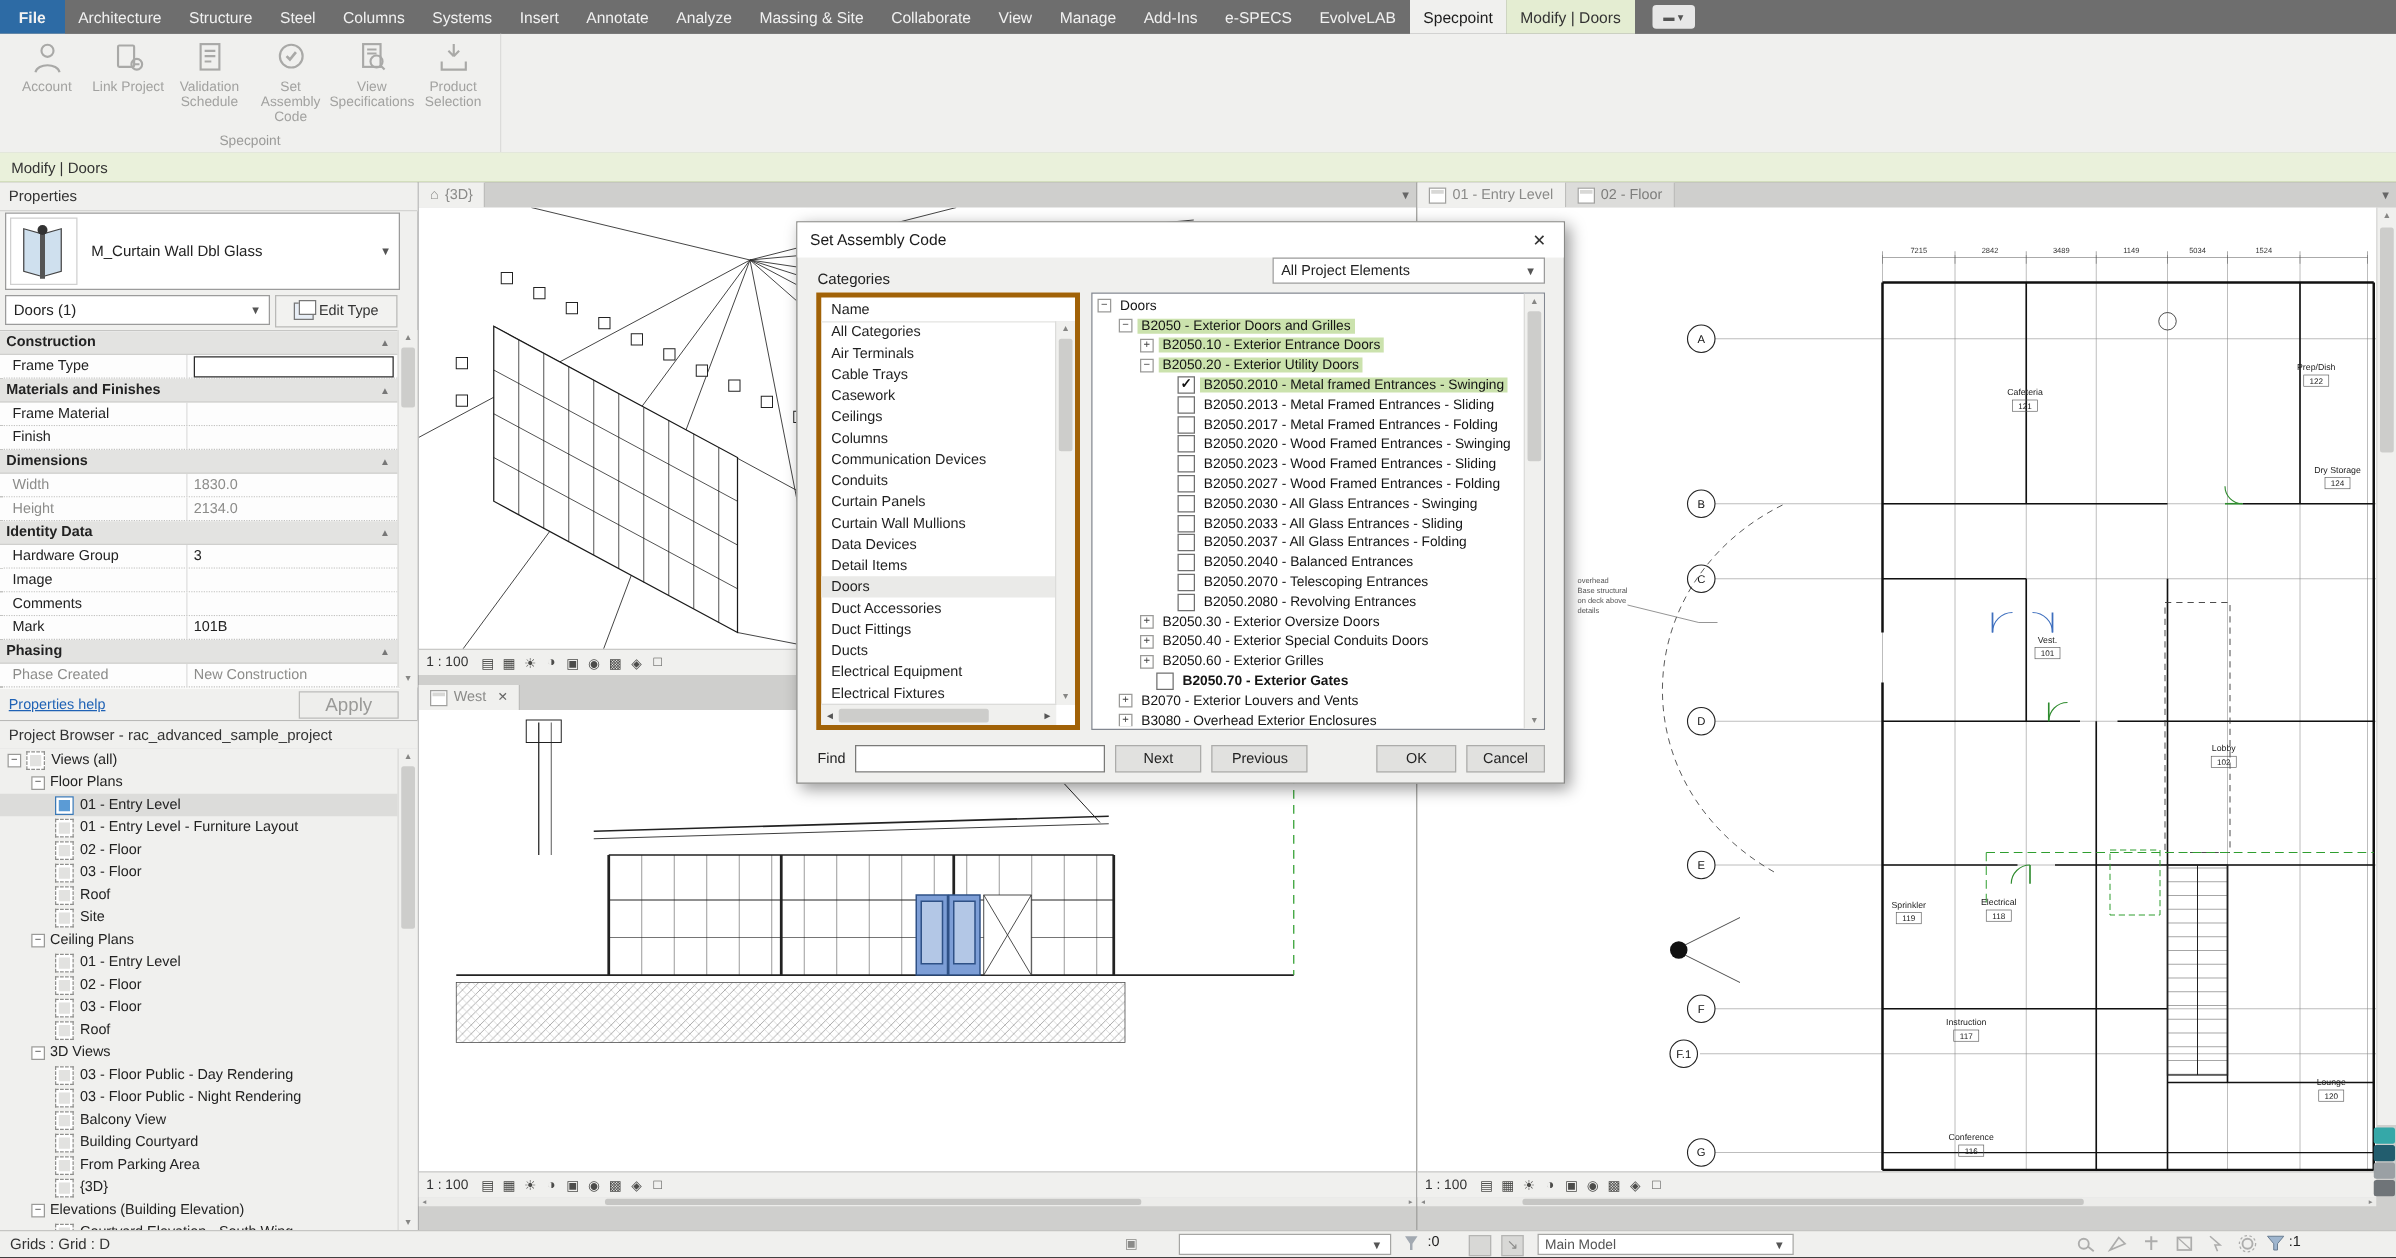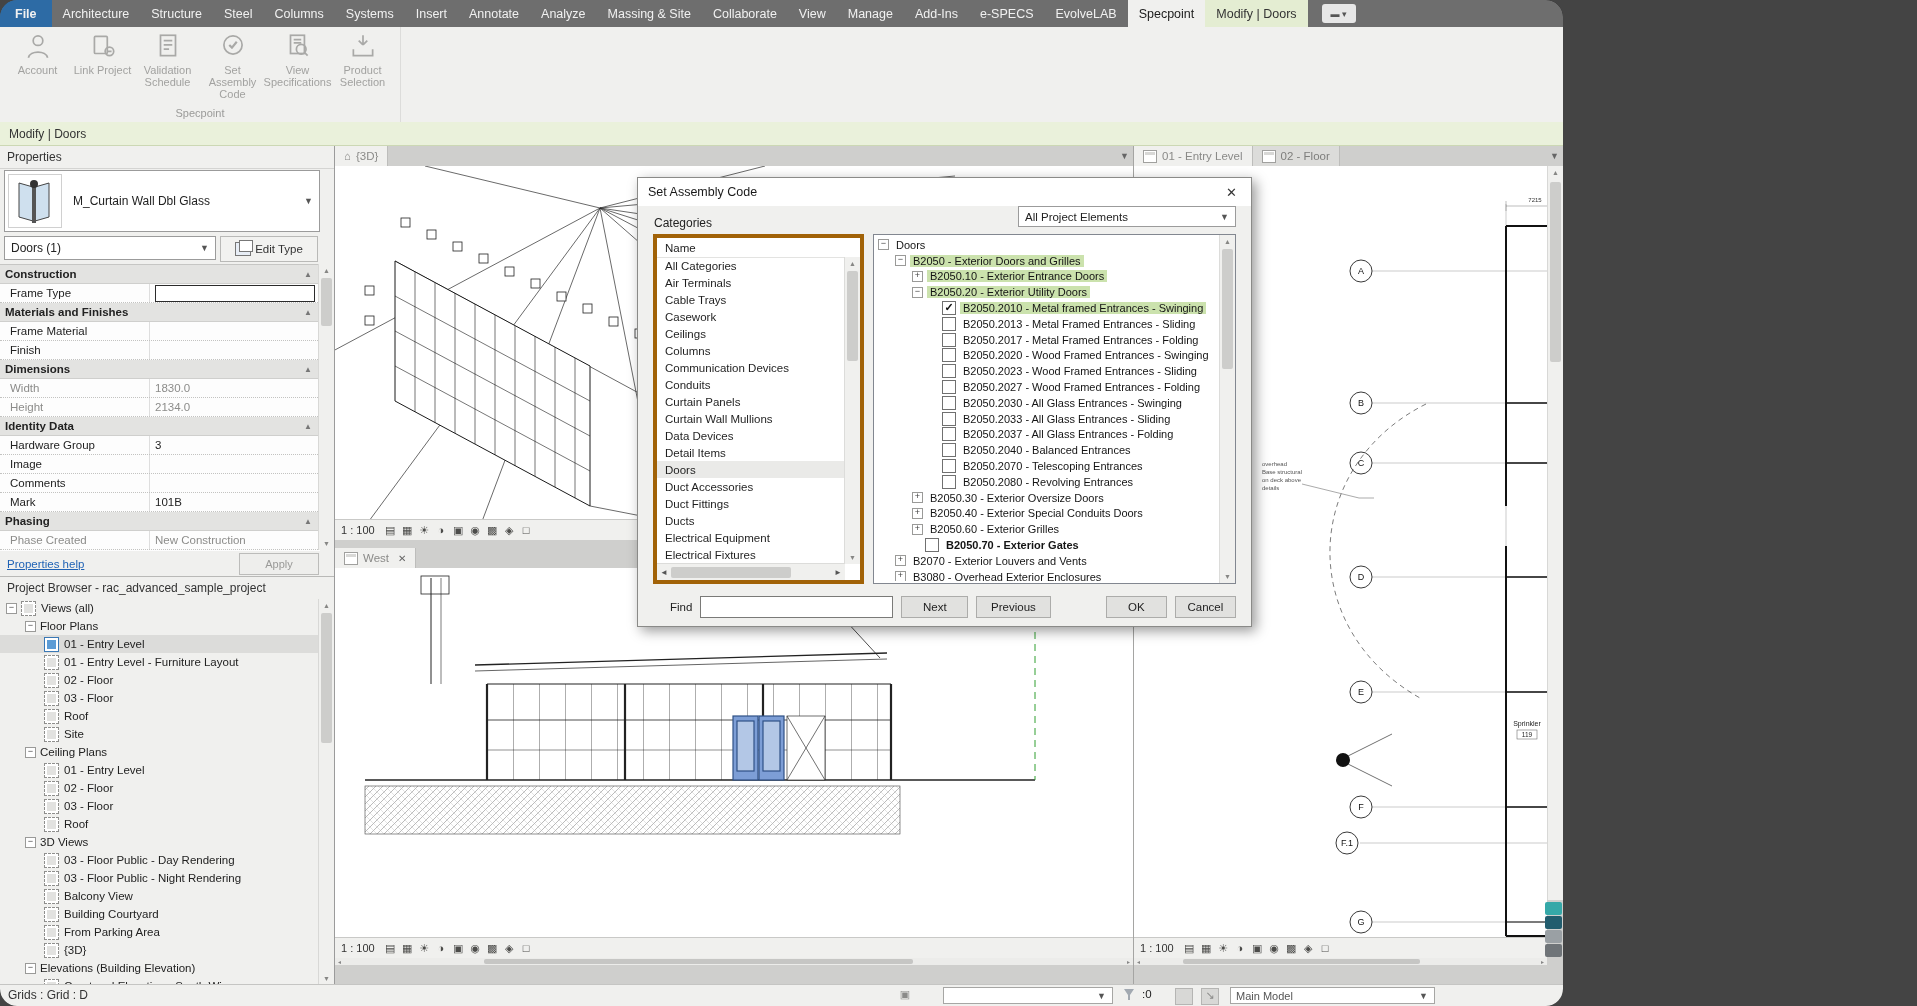--- a/index.html
+++ b/index.html
@@ -1,17 +1,17 @@
 <!DOCTYPE html>
 <html><head>
 <meta charset="utf-8">
 <style>
   html,body{margin:0;padding:0;background:#444;}
-  #app{position:relative;width:1563px;height:1006px;overflow:hidden;background:#000000;
-       font-family:"Liberation Sans",sans-serif;color:#222;border-radius:17px;}
+  #app{position:relative;width:1917px;height:1006px;overflow:hidden;background:#000000;
+       font-family:"Liberation Sans",sans-serif;color:#222;}
   
   .titlebar{position:absolute;top:0;left:0;right:0;height:27px;background:#6e6e6e;display:flex;align-items:stretch;}
   .rtab{display:flex;align-items:center;padding:0 11px;font-size:12.5px;color:#f1f1f1;white-space:nowrap;cursor:pointer;}
   .rtab.file{background:#2d6ba5;font-weight:bold;padding:0 15px;}
   .rtab.active{background:#f0f0ee;color:#1c1c1c;}
   .rtab.context{background:#e4edd2;color:#333;}
   .collapse-btn{margin:4px 0 4px 14px;width:34px;border-radius:3px;background:#e7e7e7;color:#555;
        display:flex;align-items:center;justify-content:center;font-size:9px;cursor:pointer;}
   
   .ribbon{position:absolute;top:27px;left:0;right:0;height:95px;background:#f0f0ee;border-bottom:1px solid #c9c9c7;}
@@ -49,21 +49,21 @@
   .prow.group .gchev{position:absolute;right:8px;color:#777;font-size:8px;font-weight:normal;}
   .plabel{width:150px;padding-left:10px;box-sizing:border-box;color:#222;border-right:1px solid #dedede;align-self:stretch;display:flex;align-items:center;}
   .pval{flex:1;padding-left:5px;color:#222;align-self:stretch;display:flex;align-items:center;}
   .prow.ro .plabel,.prow.ro .pval{color:#8c8c8a;}
   .pval .editbox{width:96%;height:15px;background:#fff;border:1px solid #2b2b2b;}
   .vscroll{position:absolute;width:15px;background:#f0f0ee;border-left:1px solid #d8d8d6;}
   .vscroll .arr{height:13px;display:flex;align-items:center;justify-content:center;font-size:7px;color:#868684;cursor:pointer;}
   .vscroll .thumb{position:absolute;left:2px;width:11px;background:#cdcdcb;border-radius:2px;cursor:pointer;}
   .help-row{position:absolute;top:406px;left:0;width:335px;height:24px;display:flex;align-items:center;}
   .help-link{color:#1f62b5;text-decoration:underline;font-size:11.5px;margin-left:7px;flex:1;cursor:pointer;}
-  .apply-btn{width:78px;height:20px;margin-right:16px;background:#eeeeec;border:1px solid #bcbcba;color:#9a9a98;font-size:11px;
+  .apply-btn{width:78px;height:20px;margin-right:16px;background:#eeeeec;border:1px solid #bcbcba;color:#9a9a98;font-size:15px;
        display:flex;align-items:center;justify-content:center;cursor:default;}
   .browser{position:absolute;top:430px;left:0;right:0;bottom:0;background:#f0f0ee;border-top:1px solid #b9b9b7;}
   .btree{position:absolute;top:22px;left:0;right:15px;bottom:0;overflow:hidden;font-size:11.5px;background:#f0f0ee;}
   .trow{display:flex;align-items:center;height:18px;white-space:nowrap;cursor:pointer;}
   .trow .exp{width:9px;height:9px;border:1px solid #9a9a98;background:#fff;font-size:9px;line-height:7px;text-align:center;color:#444;margin-right:4px;flex:0 0 auto;}
   .trow .vicon{width:13px;height:13px;border:1px dashed #8f8f8d;background:#fff;margin-right:5px;flex:0 0 auto;position:relative;}
   .trow .vicon:before{content:"";position:absolute;inset:2px;background:#e2e2e0;}
   .trow .vicon.sel{border:1px solid #3a78b5;}
   .trow .vicon.sel:before{background:#5b9bd5;}
   .trow.selrow{background:#dcdcda;}
@@ -107,21 +107,21 @@
   .asmtree{position:absolute;left:235px;top:56px;width:363px;height:350px;background:#fff;border:1px solid #828790;box-sizing:border-box;}
   .asm-items{position:absolute;inset:2px 16px 2px 2px;overflow:hidden;}
   .arow{height:15.8px;display:flex;align-items:center;font-size:11px;color:#141414;white-space:nowrap;cursor:pointer;}
   .arow .exp{width:9px;height:9px;border:1px solid #9a9a98;background:#fff;font-size:9px;line-height:7px;text-align:center;color:#444;margin-right:4px;flex:0 0 auto;}
   .arow .noexp{width:13px;flex:0 0 auto;}
   .arow .cb{width:12px;height:12px;border:1px solid #707070;background:#fff;margin-right:4px;flex:0 0 auto;
        font-size:11px;line-height:11px;text-align:center;color:#111;font-weight:bold;}
   .arow .albl{padding:0 3px;}
   .arow .albl.hl{background:#cbe2ad;}
   .asm-vscroll{position:absolute;top:0;right:0;bottom:0;width:15px;background:#f0f0ee;border-left:1px solid #dcdcda;}
-  .findrow{position:absolute;left:32px;right:15px;top:418px;height:22px;display:flex;align-items:center;font-size:11.5px;}
+  .findrow{position:absolute;left:16px;right:15px;top:418px;height:22px;display:flex;align-items:center;font-size:11.5px;}
   .findrow .flabel{margin-right:8px;}
   .find-input{width:196px;height:18px;background:#fff;border:1px solid #7a7a78;}
   .dbtn{height:22px;background:#e1e1df;border:1px solid #acacaa;font-size:11.5px;color:#222;display:flex;align-items:center;justify-content:center;cursor:pointer;box-sizing:border-box;}
   
   .statusbar{position:absolute;left:0;right:0;bottom:0;height:21px;background:#f0f0ee;border-top:1px solid #c5c5c3;font-size:12px;color:#333;z-index:10;}
   .sb-left{position:absolute;left:8px;top:3px;}
   .sb-ico{position:absolute;top:3px;width:16px;height:15px;color:#8b8b89;font-size:11px;text-align:center;}
   .sb-combo{position:absolute;top:2px;height:17px;background:#fff;border:1px solid #a6a6a4;display:flex;align-items:center;font-size:11px;color:#555;padding-left:5px;box-sizing:border-box;}
   .sb-combo .dd-arrow{margin-left:auto;}
   .sb-badge{position:absolute;top:3px;font-size:11.5px;color:#222;}

